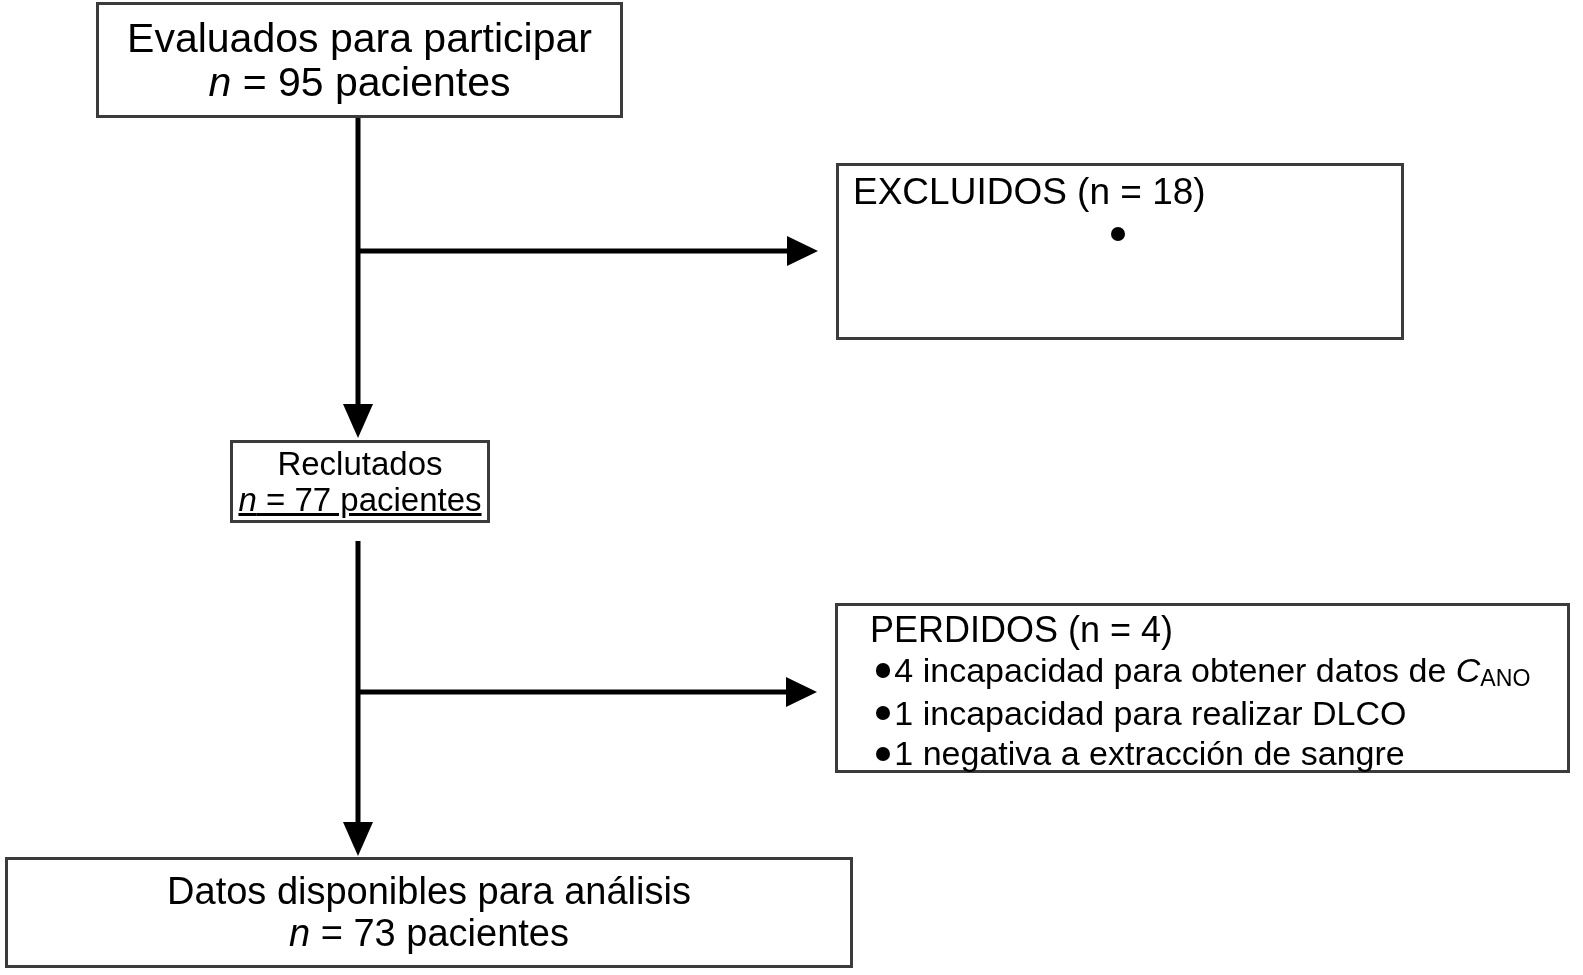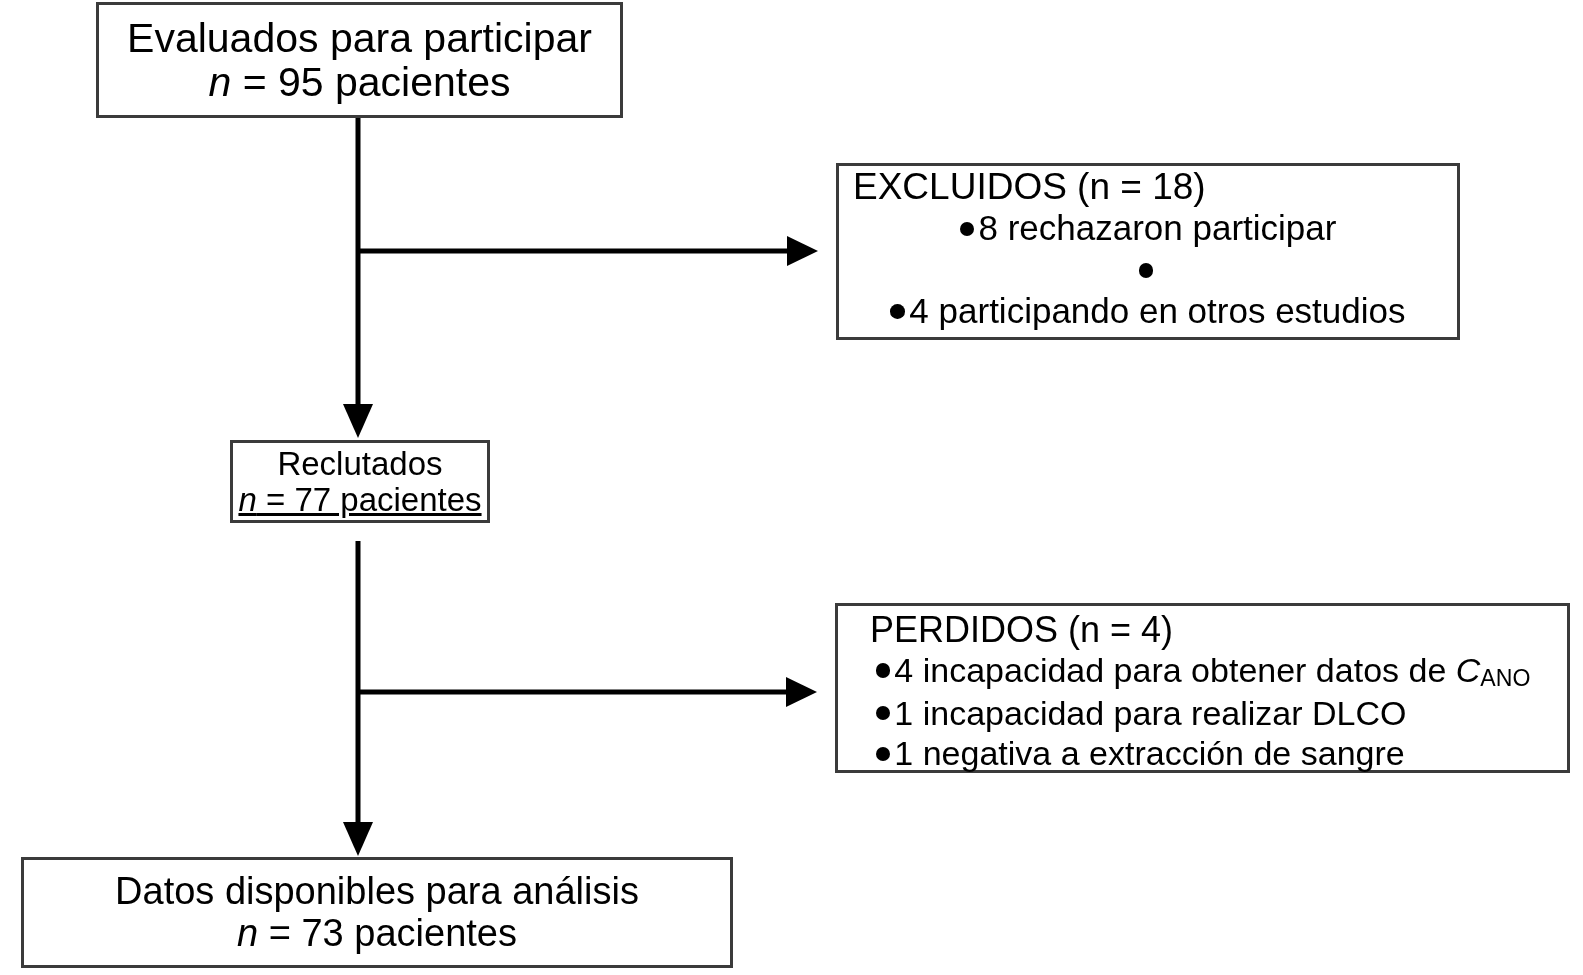--- a/index.html
+++ b/index.html
@@ -62,35 +62,36 @@
   }
   #box-recruited .line.overflow {
     position: relative;
     width: 272px;
     text-align: center;
     text-decoration: underline;
   }
 
   
   #box-analysed {
-    left: 21px;
+    left: 5px;
     top: 857px;
-    width: 712px;
+    width: 848px;
     height: 111px;
     font-size: 38px;
   }
 
   
   #box-excluded {
     left: 836px;
     top: 163px;
-    width: 624px;
+    width: 568px;
     height: 177px;
     font-size: 35px;
     justify-content: flex-start;
+    padding-top: 5px;
   }
   #box-excluded .hdr {
     font-size: 37px;
     margin-left: 14px;
     line-height: 1.12;
   }
   #box-excluded .blist {
     margin: 0;
     padding: 0;
     list-style: none;
@@ -184,23 +185,21 @@
   </svg>
 
   <div class="box centered" id="box-assessed">
     <div class="line">Evaluados para participar</div>
     <div class="line"><span class="ital">n</span><span> = 95 pacientes</span></div>
   </div>
 
   <div class="box" id="box-excluded">
     <div class="hdr">EXCLUIDOS (n = 18)</div>
     <ul class="blist">
-      <li><span class="bullet"></span><span>8 rechazaron participar</span></li>
       <li><span class="bullet"></span></li>
-      <li><span class="bullet"></span><span>4 participando en otros estudios</span></li>
     </ul>
   </div>
 
   <div class="box centered" id="box-recruited">
     <div class="line">Reclutados</div>
     <div class="line overflow"><span class="ital">n</span><span> = 77 pacientes</span></div>
   </div>
 
   <div class="box" id="box-lost">
     <div class="hdr">PERDIDOS (n = 4)</div>

